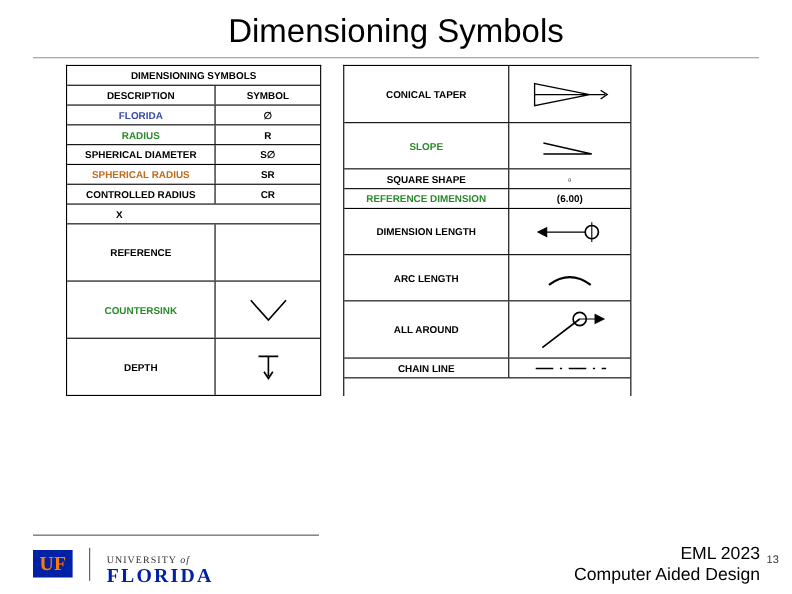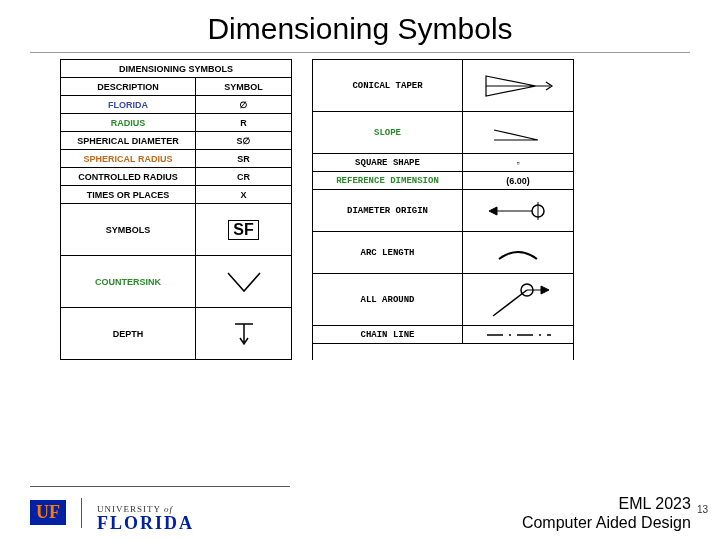--- a/index.html
+++ b/index.html
@@ -43,21 +43,21 @@
     padding: 2px 3px;
   }
   .cell-b {
     width: 95px;
     display: flex;
     align-items: center;
     justify-content: center;
     font-weight: bold;
     padding: 2px;
   }
-  .col2 .cell-a { width: 150px; font-family: Liberation Mono, monospace; }
+  .col2 .cell-a { width: 150px; }
   .col2 .cell-b { width: 110px; }
   .tall { height: 52px; }
   .med { height: 42px; }
   .green { color: #2a8a2a; }
   .blue { color: #3a4aa8; }
   .orange { color: #c06a1a; }
   .svgicon { display: block; }
   .footer {
     position: absolute;
     bottom: 8px;
@@ -132,28 +132,24 @@
       </div>
       <div class="row">
         <div class="cell-a orange">SPHERICAL RADIUS</div>
         <div class="cell-b">SR</div>
       </div>
       <div class="row">
         <div class="cell-a">CONTROLLED RADIUS</div>
         <div class="cell-b">CR</div>
       </div>
       <div class="row">
-        <div class="cell-a">TIMES OR PLACES</div>
         <div class="cell-b">X</div>
       </div>
       <div class="row tall">
-        <div class="cell-a">SYMBOLS</div>
-        <div class="cell-b">
-          <span class="sfbox">SF</span>
-        </div>
+        <div class="cell-a">REFERENCE</div>
       </div>
       <div class="row tall">
         <div class="cell-a green">COUNTERSINK</div>
         <div class="cell-b">
           <svg class="svgicon" width="44" height="30">
             <path d="M6 6 L22 24 L38 6" fill="none" stroke="#000" stroke-width="1.5"></path>
           </svg>
         </div>
       </div>
       <div class="row tall">
@@ -186,21 +182,21 @@
       </div>
       <div class="row">
         <div class="cell-a">SQUARE SHAPE</div>
         <div class="cell-b">▫</div>
       </div>
       <div class="row">
         <div class="cell-a green">REFERENCE DIMENSION</div>
         <div class="cell-b">(6.00)</div>
       </div>
       <div class="row med">
-        <div class="cell-a">DIAMETER ORIGIN</div>
+        <div class="cell-a">DIMENSION LENGTH</div>
         <div class="cell-b">
           <svg class="svgicon" width="70" height="30">
             <circle cx="55" cy="15" r="6" fill="none" stroke="#000" stroke-width="1.5"></circle>
             <path d="M55 6 L55 24 M8 15 L49 15 M14 11 L6 15 L14 19 Z" fill="#000" stroke="#000" stroke-width="1"></path>
           </svg>
         </div>
       </div>
       <div class="row med">
         <div class="cell-a">ARC LENGTH</div>
         <div class="cell-b">

